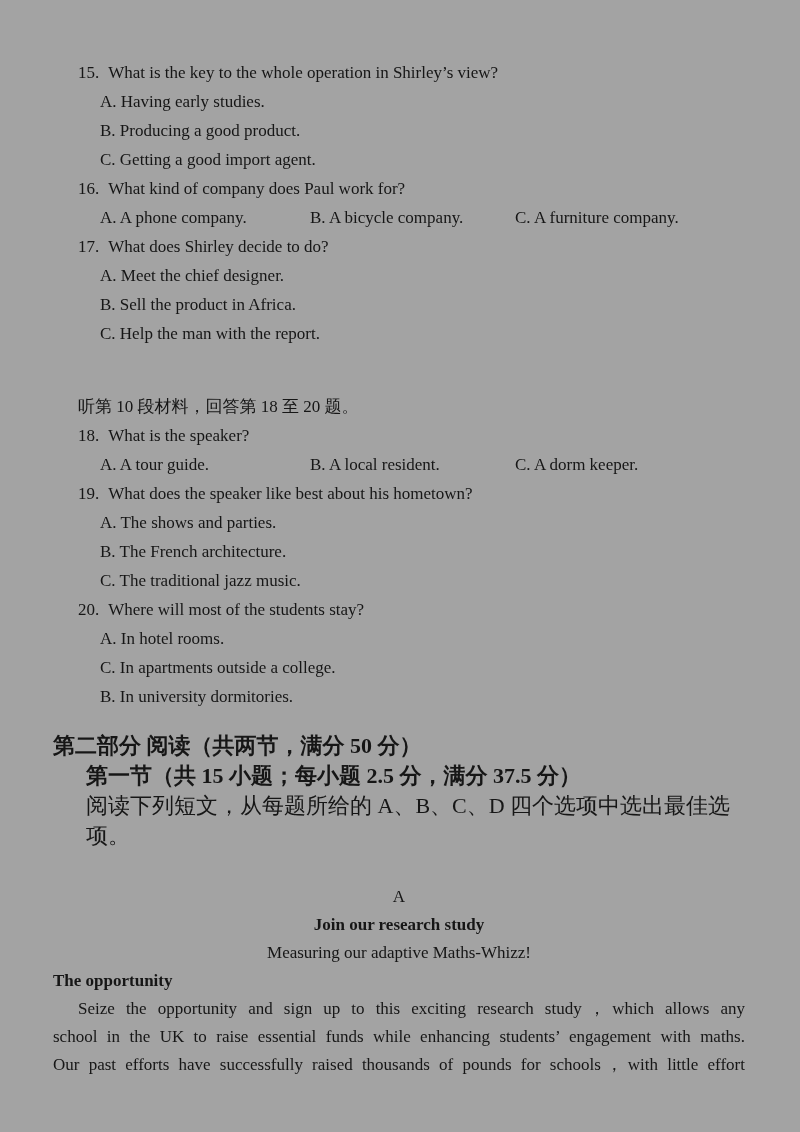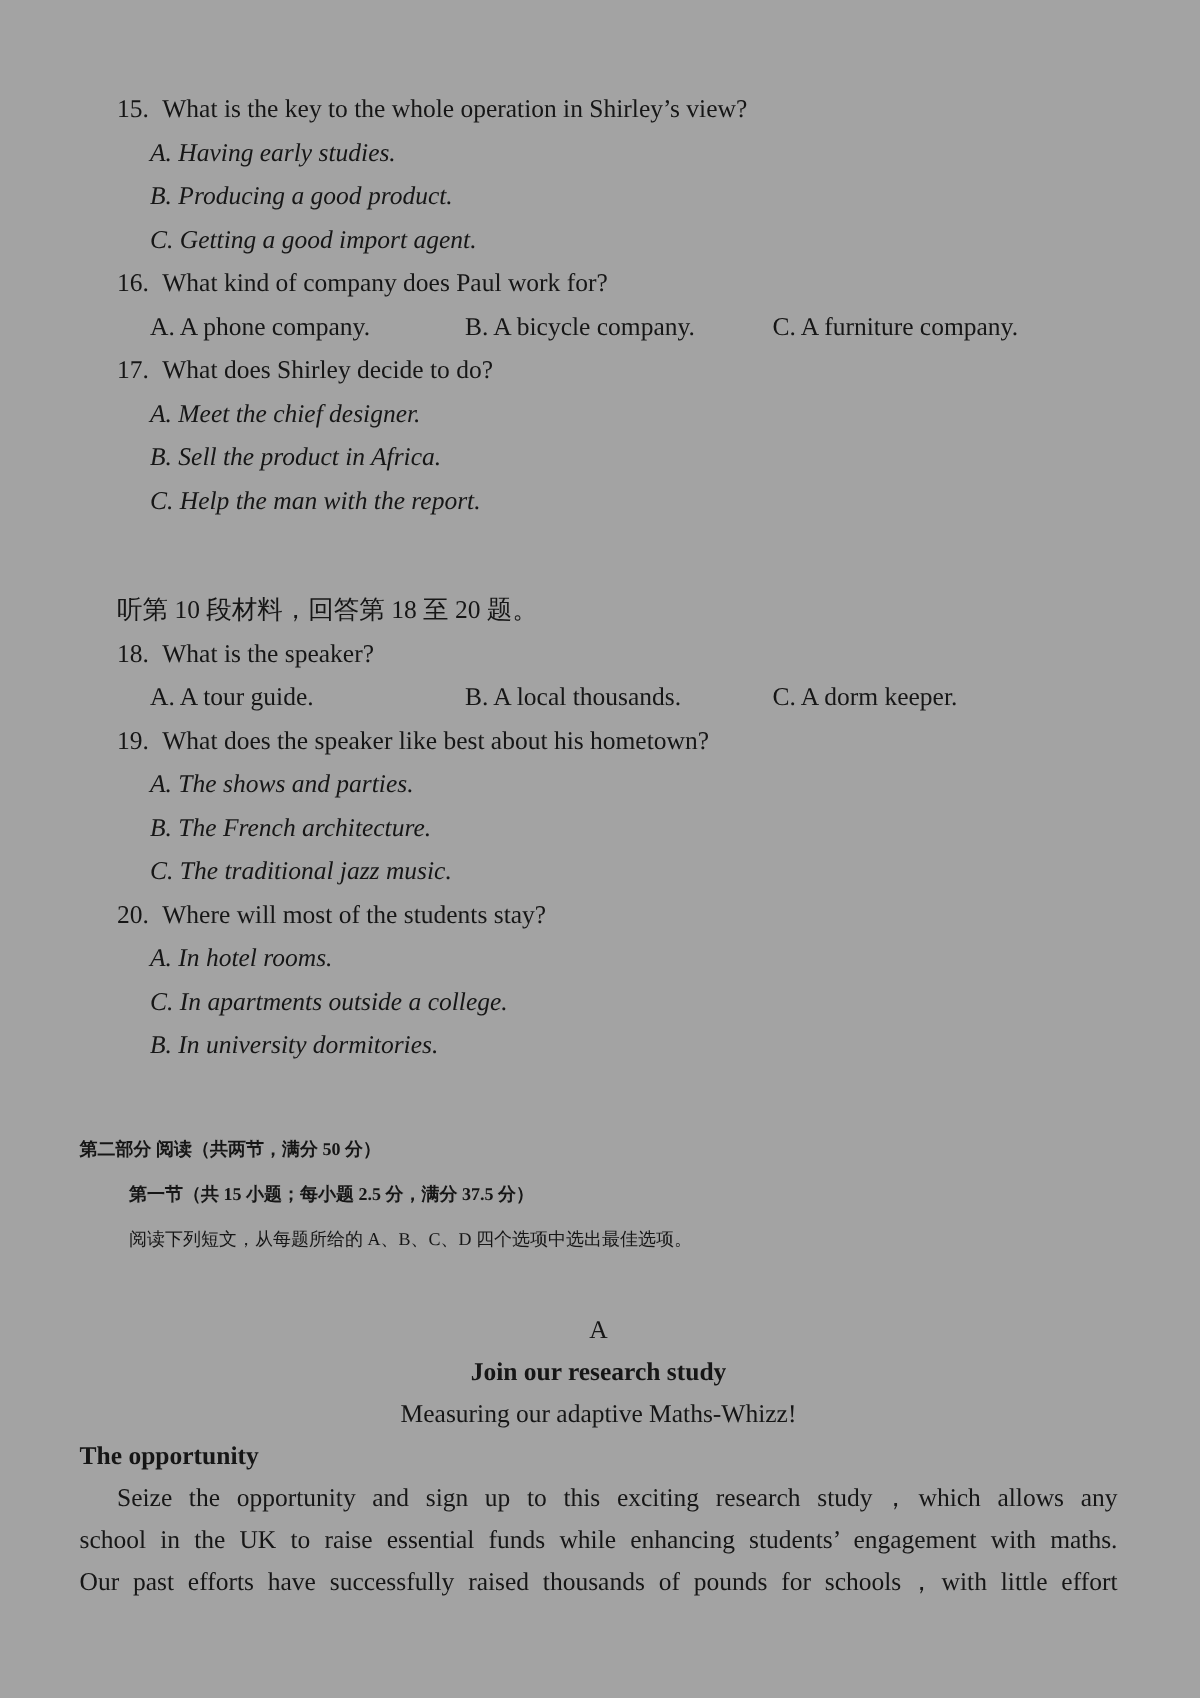--- a/index.html
+++ b/index.html
@@ -12,26 +12,26 @@
     box-sizing: border-box;
     padding: 58px 55px 0 53px;
     font-family: "Liberation Serif", "DejaVu Serif", serif;
     font-size: 17px;
     line-height: 29px;
     color: #161616;
     overflow: hidden;
   }
   .q-line { padding-left: 25px; }
   .q-num { margin-right: 5px; }
-  .opt-line { padding-left: 47px; font-style: italic; }
+  .opt-line { padding-left: 47px; }
   .opt-row { padding-left: 47px; display: flex; }
   .opt-row .cell-a { width: 210px; flex: 0 0 auto; }
   .opt-row .cell-b { width: 205px; flex: 0 0 auto; }
   .material-note { margin-top: 44px; padding-left: 25px; }
-  .cn-block { margin-top: 40px; font-size: 12px; line-height: 30px; }
+  .cn-block { margin-top: 20px; font-size: 22px; line-height: 30px; }
   .cn-part-heading { font-weight: bold; }
   .cn-section-heading { font-weight: bold; padding-left: 33px; }
   .cn-instruction { padding-left: 33px; }
   .passage { margin-top: 32px; line-height: 28px; }
   .center { text-align: center; }
   .bold { font-weight: bold; }
   .p-line { text-align: justify; text-align-last: justify; }
   .p-first { text-indent: 25px; }
 </style>
 </head>
@@ -66,21 +66,21 @@
   <div class="opt-line">C. Help the man with the report.</div>
 
   <div class="material-note">听第 10 段材料，回答第 18 至 20 题。</div>
 
   <div class="q-line">
     <span class="q-num">18.</span>
     <span>What is the speaker?</span>
   </div>
   <div class="opt-row">
     <span class="cell-a">A. A tour guide.</span>
-    <span class="cell-b">B. A local thousands.</span>
+    <span class="cell-b">B. A local resident.</span>
     <span class="cell-c">C. A dorm keeper.</span>
   </div>
 
   <div class="q-line">
     <span class="q-num">19.</span>
     <span>What does the speaker like best about his hometown?</span>
   </div>
   <div class="opt-line">A. The shows and parties.</div>
   <div class="opt-line">B. The French architecture.</div>
   <div class="opt-line">C. The traditional jazz music.</div>

